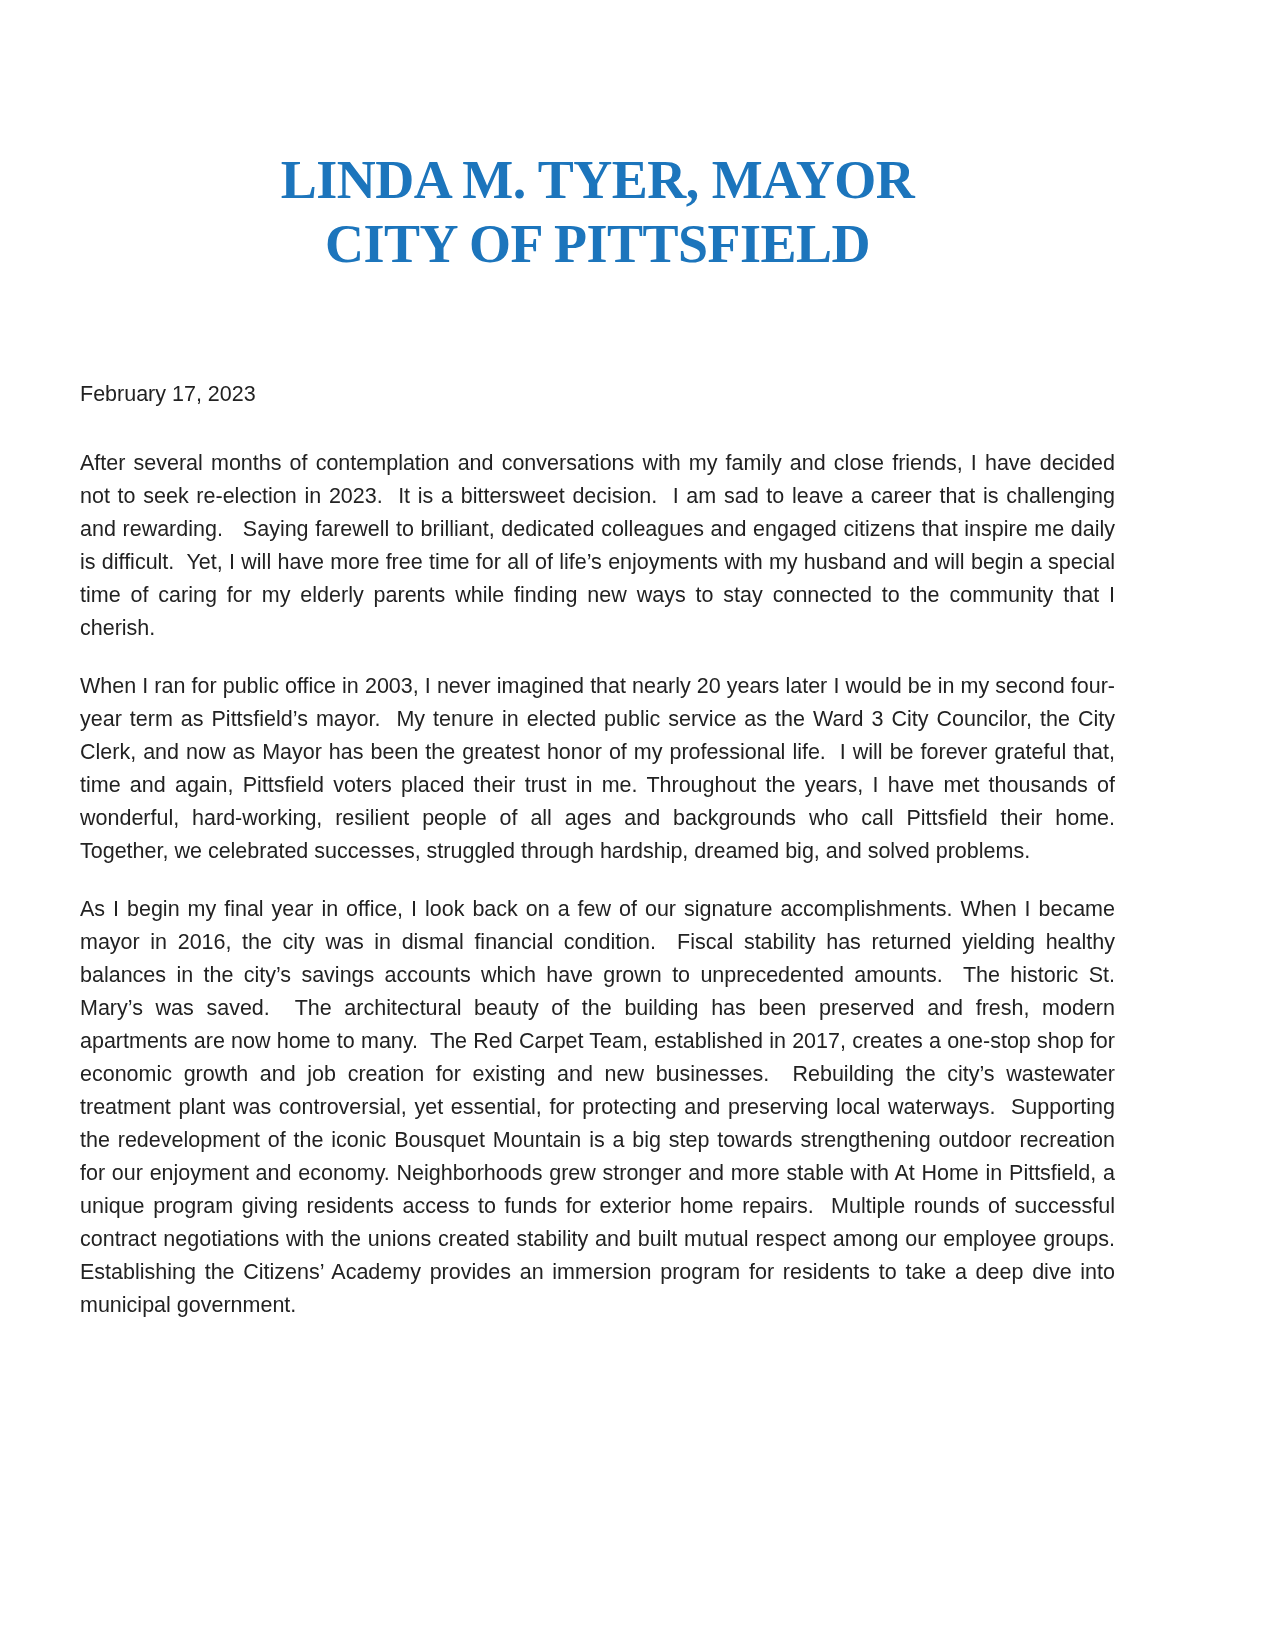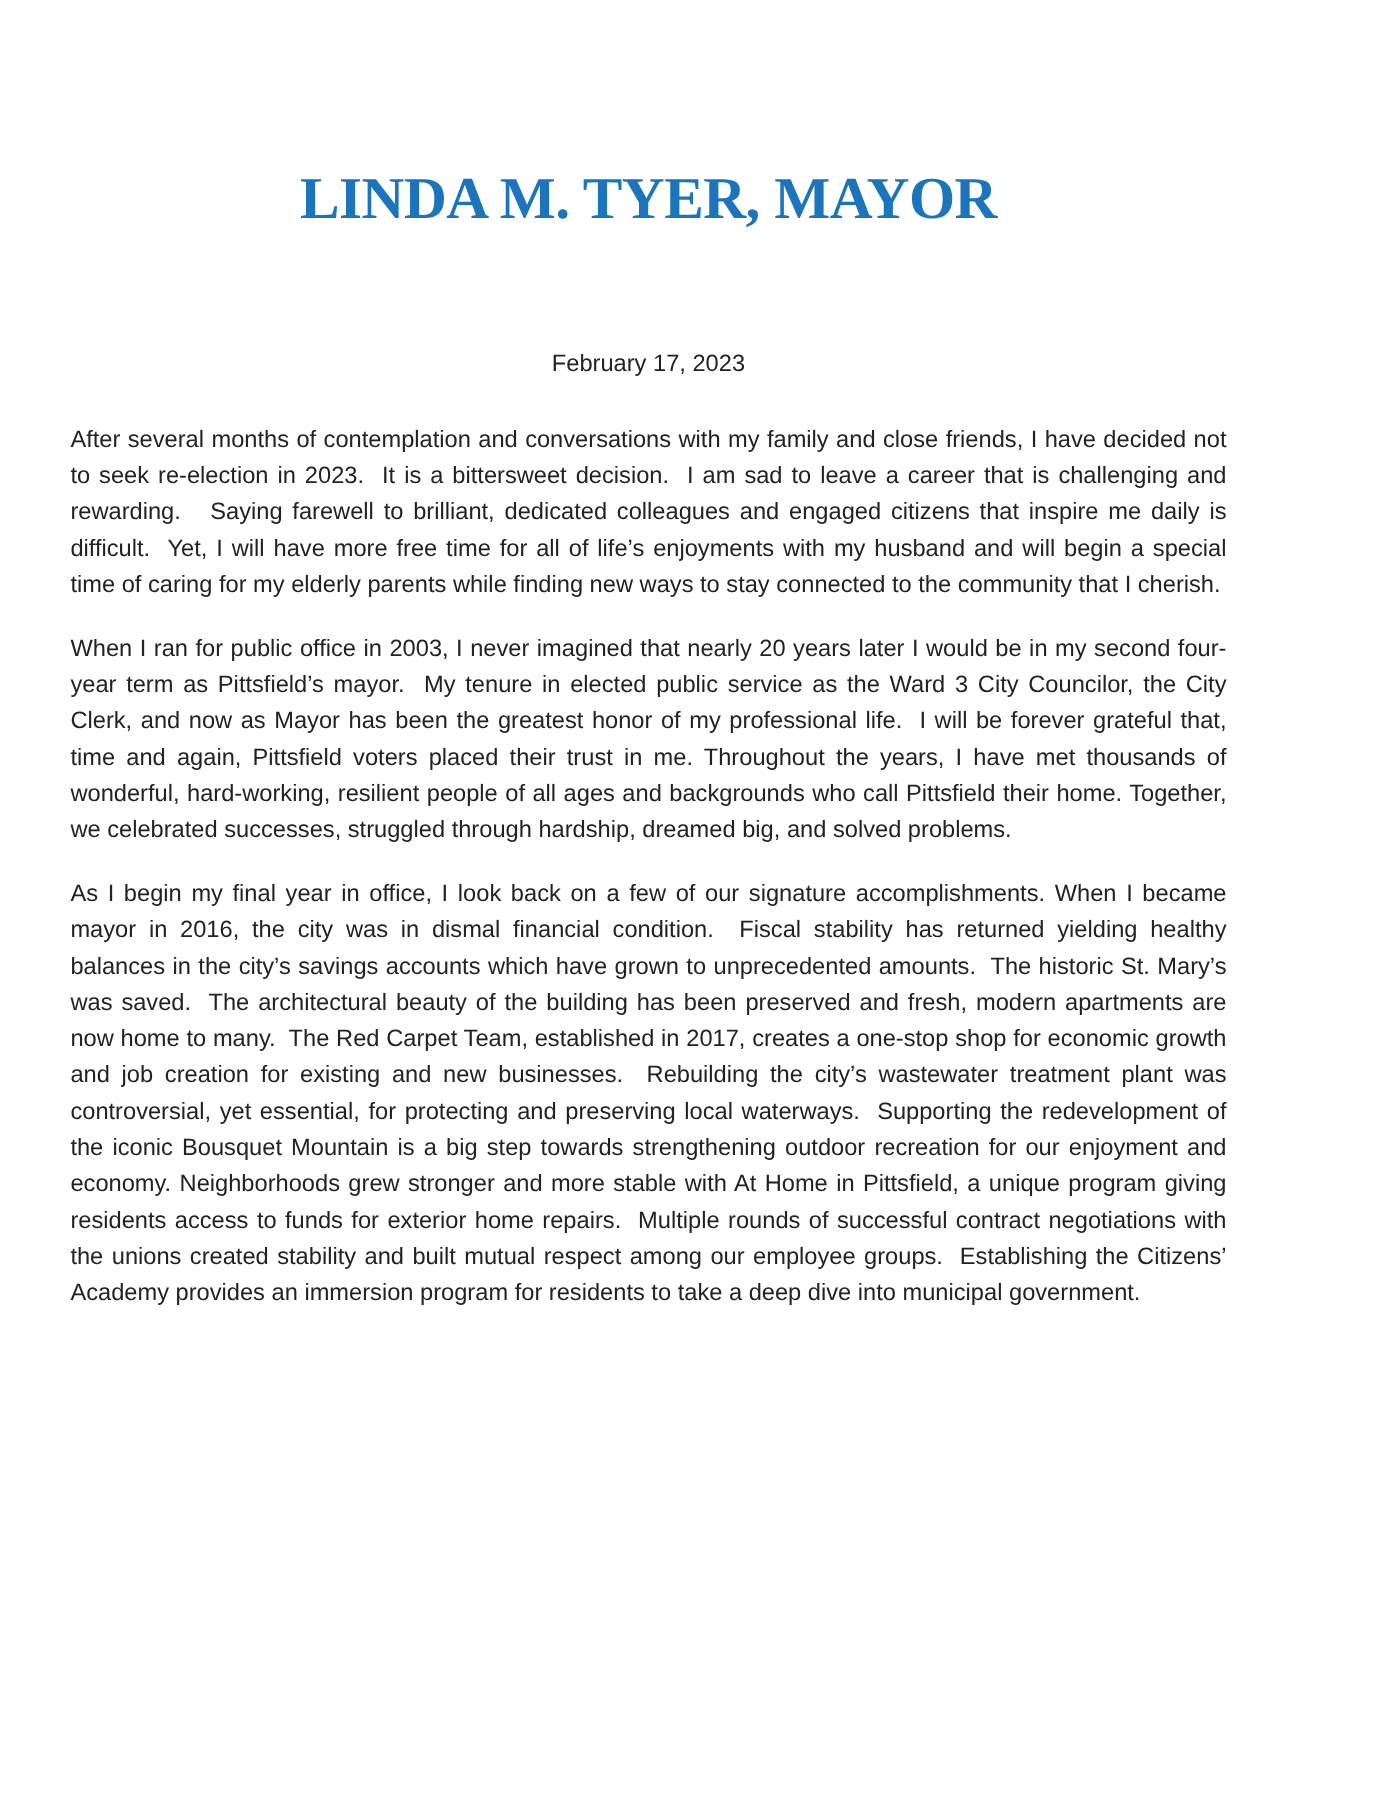--- a/index.html
+++ b/index.html
@@ -5,59 +5,60 @@
   html, body {
     margin: 0;
     padding: 0;
     background: #ffffff;
   }
   .page {
     position: relative;
     width: 1265px;
     height: 1638px;
     box-sizing: border-box;
-    padding: 148px 150px 0 64px;
+    padding: 148px 150px 0 80px;
     background: var(--page-bg, #ffffff);
     font-family: "Liberation Sans", sans-serif;
     font-size: 21.5px;
     line-height: 33px;
     color: var(--text-color, #222222);
     overflow: hidden;
   }
   .letterhead {
     text-align: center;
     font-family: "Liberation Serif", serif;
     font-weight: 700;
     font-size: 54px;
     line-height: 64px;
     letter-spacing: -0.5px;
     color: var(--header-color, #1c75bc);
   }
   .date-line {
     margin-top: 102px;
-    text-align: center;
+    text-align: left;
   }
   .salutation {
     margin-top: 56px;
   }
   .para {
     margin: 25px 0 0 0;
     text-align: justify;
     white-space: pre-wrap;
   }
   .para.first {
     margin-top: 36px;
   }
 </style>
 </head>
 <body>
 
 <div class="page">
   <div class="letterhead">
     <div>LINDA M. TYER, MAYOR</div>
+    <div>CITY OF PITTSFIELD</div>
   </div>
 
   <div class="date-line">February 17, 2023</div>
 
 
   <p class="para first">After several months of contemplation and conversations with my family and close friends, I have decided not to seek re-election in 2023.  It is a bittersweet decision.  I am sad to leave a career that is challenging and rewarding.   Saying farewell to brilliant, dedicated colleagues and engaged citizens that inspire me daily is difficult.  Yet, I will have more free time for all of life’s enjoyments with my husband and will begin a special time of caring for my elderly parents while finding new ways to stay connected to the community that I cherish.</p>
   <p class="para">When I ran for public office in 2003, I never imagined that nearly 20 years later I would be in my second four-year term as Pittsfield’s mayor.  My tenure in elected public service as the Ward 3 City Councilor, the City Clerk, and now as Mayor has been the greatest honor of my professional life.  I will be forever grateful that, time and again, Pittsfield voters placed their trust in me. Throughout the years, I have met thousands of wonderful, hard-working, resilient people of all ages and backgrounds who call Pittsfield their home. Together, we celebrated successes, struggled through hardship, dreamed big, and solved problems.</p>
   <p class="para">As I begin my final year in office, I look back on a few of our signature accomplishments. When I became mayor in 2016, the city was in dismal financial condition.  Fiscal stability has returned yielding healthy balances in the city’s savings accounts which have grown to unprecedented amounts.  The historic St. Mary’s was saved.  The architectural beauty of the building has been preserved and fresh, modern apartments are now home to many.  The Red Carpet Team, established in 2017, creates a one-stop shop for economic growth and job creation for existing and new businesses.  Rebuilding the city’s wastewater treatment plant was controversial, yet essential, for protecting and preserving local waterways.  Supporting the redevelopment of the iconic Bousquet Mountain is a big step towards strengthening outdoor recreation for our enjoyment and economy. Neighborhoods grew stronger and more stable with At Home in Pittsfield, a unique program giving residents access to funds for exterior home repairs.  Multiple rounds of successful contract negotiations with the unions created stability and built mutual respect among our employee groups.  Establishing the Citizens’ Academy provides an immersion program for residents to take a deep dive into municipal government.</p>
 </div>
 

